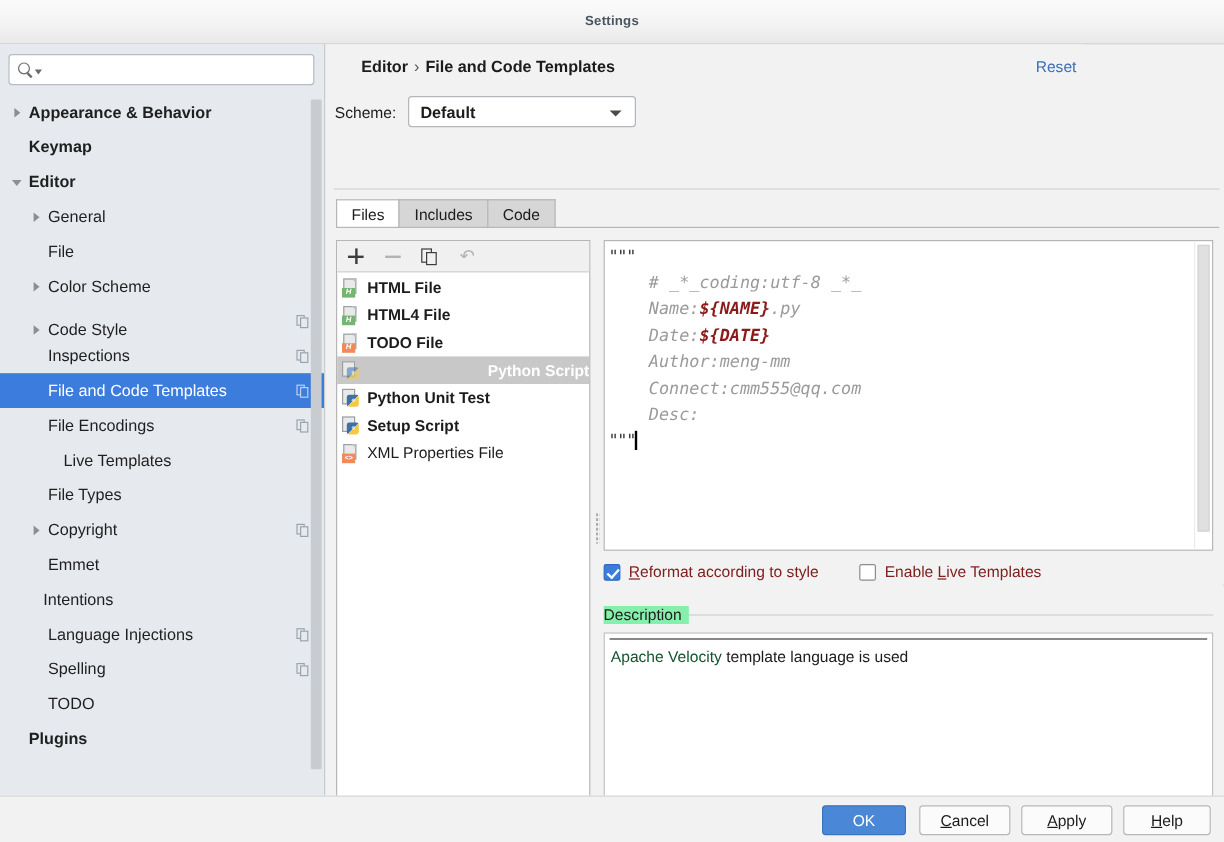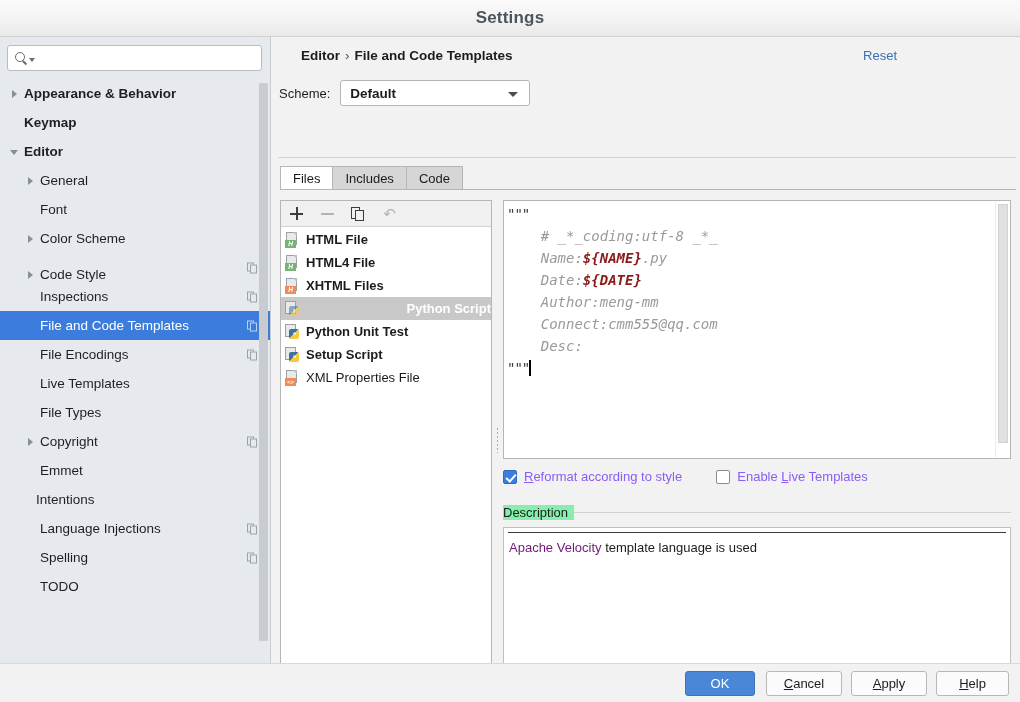--- a/index.html
+++ b/index.html
@@ -13,21 +13,21 @@
   }
 
   
   .titlebar {
     position: absolute; left: 0; top: 0; width: 1020px; height: 37px;
     background: linear-gradient(to bottom, #fbfbfb 0%, #f3f3f3 55%, #e9e9e9 100%);
     border-bottom: 1px solid #d2d2d2;
     display: flex; align-items: center; justify-content: center;
   }
   .titlebar .title {
-    font-size: 17px; font-weight: bold; color: #4a5560; letter-spacing: .2px;
+    font-size: 11px; font-weight: bold; color: #4a5560; letter-spacing: .2px;
   }
 
   
   .sidebar {
     position: absolute; left: 0; top: 37px; width: 271px; height: 626px;
     background: #e6eaee;
     border-right: 1px solid #c8ccd0;
     overflow: hidden;
   }
   .searchbox-wrap { padding: 8px 8px 6px 7px; }
@@ -269,21 +269,21 @@
   }
   .cb {
     width: 14px; height: 14px; border: 1px solid #8c8c8c; background: #fff;
     border-radius: 2px; position: relative; flex: none; cursor: pointer;
   }
   .cb.checked { background: #3c7cdc; border-color: #3068c4; }
   .cb.checked::after {
     content: ""; position: absolute; left: 4px; top: 1px; width: 4px; height: 8px;
     border: solid #fff; border-width: 0 2px 2px 0; transform: rotate(42deg);
   }
-  .cb-label { font-size: 13px; margin-left: 7px; color: #8b5cf6; }
+  .cb-label { font-size: 13px; margin-left: 7px; color: #7f1d1d; }
   .cb-label u { text-decoration: underline; }
   .focus-dots {
     position: absolute; left: 747px; top: 449px; width: 17px; height: 4px;
     background-image: radial-gradient(#b0b0b0 40%, transparent 41%);
     background-size: 3px 3px;
   }
 
   
   .desc-title {
     position: absolute; left: 231px; top: 468px; font-size: 13px; color: #1c1c1c;
@@ -296,21 +296,21 @@
   .desc-box {
     position: absolute; left: 231px; top: 490px; width: 508px; height: 154px;
     background: #fff; border: 1px solid #c0c0c0;
   }
   .desc-box .hline {
     position: absolute; left: 4px; right: 4px; top: 4px; height: 1px; background: #3a3a3a;
   }
   .desc-text {
     position: absolute; left: 5px; top: 12px; font-size: 13px; color: #1c1c1c;
   }
-  .desc-text a { color: #701a75; text-decoration: none; cursor: pointer; }
+  .desc-text a { color: #14532d; text-decoration: none; cursor: pointer; }
 
   
   .footer {
     position: absolute; left: 0; top: 663px; width: 1020px; height: 39px;
     background: #f2f2f2; border-top: 1px solid #d8d8d8;
   }
   .btn {
     position: absolute; top: 7px; height: 25px; border-radius: 3px;
     font-family: "Liberation Sans", sans-serif; font-size: 13px;
     display: flex; align-items: center; justify-content: center; cursor: pointer;
@@ -353,21 +353,21 @@
       <div class="tree-row bold" style="padding-left: 8px;">
         <span class="twisty open"></span>
         <span class="label">Editor</span>
       </div>
       <div class="tree-row" style="padding-left: 24px;">
         <span class="twisty closed"></span>
         <span class="label">General</span>
       </div>
       <div class="tree-row" style="padding-left: 24px;">
         <span class="twisty"></span>
-        <span class="label">Font</span>
+        <span class="label">File</span>
       </div>
       <div class="tree-row" style="padding-left: 24px;">
         <span class="twisty closed"></span>
         <span class="label">Color Scheme</span>
       </div>
       <div class="tree-row" style="padding-left: 24px; align-items: flex-end;">
         <span class="twisty closed"></span>
         <span class="label">Code Style</span>
         <span class="copy-badge">
           <i class="b1"></i>
@@ -391,21 +391,21 @@
         </span>
       </div>
       <div class="tree-row" style="padding-left: 24px;">
         <span class="twisty"></span>
         <span class="label">File Encodings</span>
         <span class="copy-badge">
           <i class="b1"></i>
           <i class="b2"></i>
         </span>
       </div>
-      <div class="tree-row" style="padding-left: 24px;">
+      <div class="tree-row" style=" gap: 37px;">
         <span class="twisty"></span>
         <span class="label">Live Templates</span>
       </div>
       <div class="tree-row" style="padding-left: 24px;">
         <span class="twisty"></span>
         <span class="label">File Types</span>
       </div>
       <div class="tree-row" style="padding-left: 24px;">
         <span class="twisty closed"></span>
         <span class="label">Copyright</span>
@@ -434,20 +434,24 @@
         <span class="twisty"></span>
         <span class="label">Spelling</span>
         <span class="copy-badge">
           <i class="b1"></i>
           <i class="b2"></i>
         </span>
       </div>
       <div class="tree-row" style="padding-left: 24px;">
         <span class="twisty"></span>
         <span class="label">TODO</span>
+      </div>
+      <div class="tree-row bold" style="padding-left: 8px;">
+        <span class="twisty"></span>
+        <span class="label">Plugins</span>
       </div>
     </div>
   <div class="sb-scroll"></div>
 </div>
 
 <div class="content">
 
   <div class="crumbs">
     <span>Editor</span><span class="sep">›</span><span>File and Code Templates</span>
   </div>
@@ -497,21 +501,21 @@
             <i class="badge green">H</i>
           </span>
           <span class="name">HTML4 File</span>
         </div>
         <div class="tpl-row">
           <span class="fico">
             <i class="page"></i>
             <i class="fold"></i>
             <i class="badge orange">H</i>
           </span>
-          <span class="name">XHTML Files</span>
+          <span class="name">TODO File</span>
         </div>
         <div class="tpl-row selected">
           <span class="pyico">
             <i class="pg"></i>
             <i class="pb"></i>
           </span>
           <span class="name">Python Script</span>
         </div>
         <div class="tpl-row">
           <span class="pyico">

